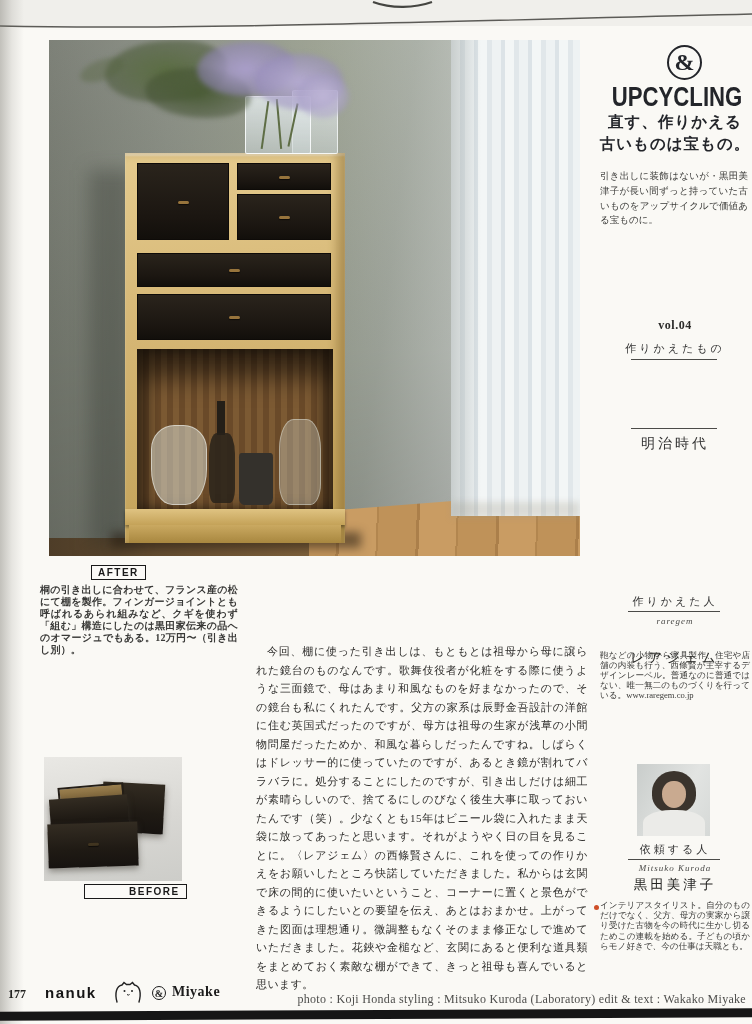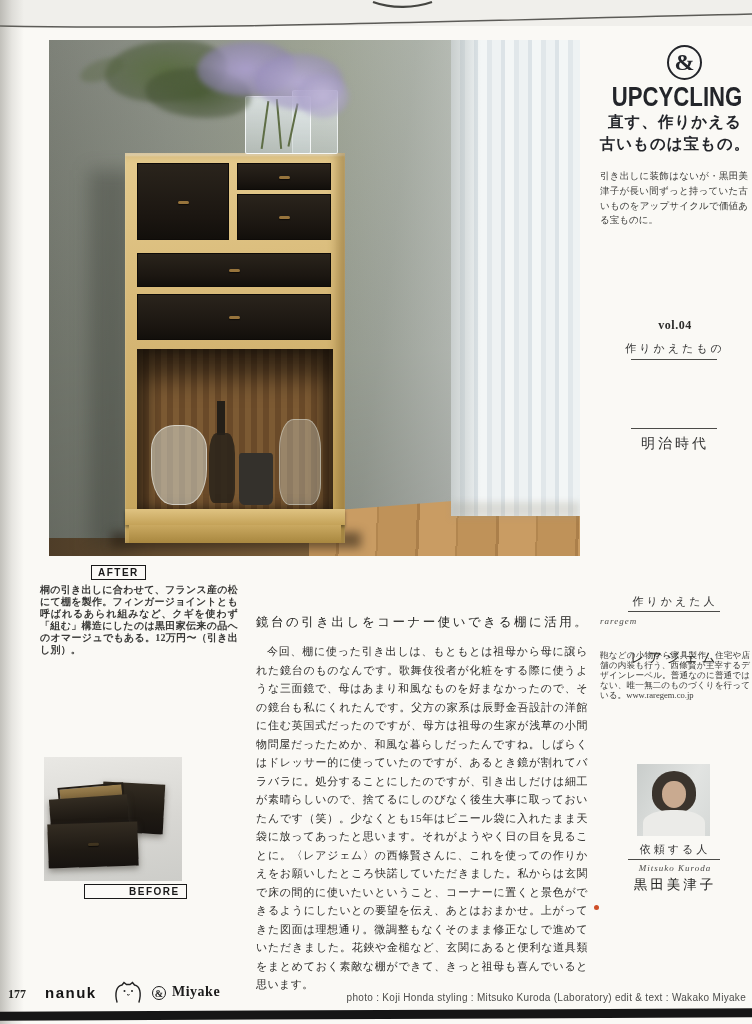--- a/index.html
+++ b/index.html
@@ -84,21 +84,21 @@
     font-weight:700; font-size:27px; letter-spacing:0; color:#23252a; transform:scaleX(.82); transform-origin:center; white-space:nowrap; }
   .headline { left:598px; top:111px; width:154px; text-align:center; font-weight:700; font-size:15.5px; line-height:22px; letter-spacing:1px; color:#23252a; }
   .intro { left:600px; top:169px; width:148px; font-size:9.5px; line-height:14.8px; text-align:justify; color:#3a3a38; }
 
   .vol { left:600px; top:318px; width:150px; text-align:center; font-weight:700; font-size:12px; letter-spacing:.5px; color:#2b2b29; }
   .sec-label { left:600px; top:341px; width:150px; text-align:center; font-size:11px; letter-spacing:3px; color:#333; }
   .rule { height:0; border-bottom:1px solid #4b4b48; }
   .feat-title { left:598px; top:375px; width:154px; text-align:center; font-size:19px; letter-spacing:2px; color:#232321; }
   .era { left:600px; top:435px; width:150px; text-align:center; font-size:14px; letter-spacing:3px; color:#333; }
 
-  .name-en { left:600px; top:616px; width:150px; text-align:left; font-style:italic; font-size:9px; letter-spacing:1px; color:#4a4a48; }
+  .name-en { left:600px; top:616px; width:150px; text-align:center; font-style:italic; font-size:9px; letter-spacing:1px; color:#4a4a48; }
   .name-ja { left:600px; top:629px; width:150px; text-align:center; font-size:13.5px; letter-spacing:4px; color:#232321;margin-top:20px; }
   .side-body { left:600px; top:651px; width:150px; font-size:8.6px; line-height:9.9px; text-align:justify; color:#3a3a38; }
   .name-en2 { left:600px; top:863px; width:150px; text-align:center; font-style:italic; font-size:9px; letter-spacing:1px; color:#4a4a48; }
   .name-ja2 { left:600px; top:876px; width:150px; text-align:center; font-size:13.5px; letter-spacing:3px; color:#232321; }
   .side-body2 { left:600px; top:900px; width:150px; font-size:8.6px; line-height:10.2px; text-align:justify; color:#3a3a38; }
   .red-dot { left:594px; top:905px; width:5px; height:5px; border-radius:50%; }
 
   .tag { font-family:"Liberation Sans","DejaVu Sans",sans-serif; font-weight:700; font-size:10px; letter-spacing:1.5px;
     color:#191919; border:1.5px solid #191919; padding:0 6px; line-height:13px; background:#fbfaf7; }
   .cap { font-size:10px; line-height:11.9px; text-align:justify; color:#3a3a38; width:198px; letter-spacing:.2px; }
@@ -107,21 +107,21 @@
   .article-body { left:256px; top:642px; width:332px; font-size:11px; line-height:18.5px; text-align:justify;
     color:#2e2d2b; text-indent:1em; letter-spacing:.4px; }
 
   
   .pagenum { left:8px; top:987px; font-weight:700; font-size:12px; color:#232321; }
   .nanuk { left:45px; top:984px; font-family:"Liberation Sans","DejaVu Sans",sans-serif; font-weight:700; font-size:15px; letter-spacing:1.5px; color:#151515; }
   .bear { left:112px; top:981px; }
   .amp-sm { left:152px; top:986px; width:14px; height:14px; border:1.2px solid #1c1c1c; border-radius:50%;
     display:flex; align-items:center; justify-content:center; font-size:10px; font-weight:700; color:#1c1c1c; }
   .premium { left:172px; top:984px; font-weight:700; font-size:14px; letter-spacing:.5px; color:#1c1c1c; }
-  .credits { right:6px; top:992px; font-family:Liberation Sans, sans-serif; font-size:10px; letter-spacing:.3px; color:#4d4d4b; }
+  .credits { right:6px; top:992px; font-family:Liberation Serif, serif; font-size:12px; letter-spacing:.3px; color:#4d4d4b; }
 </style>
 </head>
 <body>
 
 <div class="page">
 
   <div class="abs top-strip"></div>
   <svg class="abs top-edge-svg" width="752" height="32">
     <path d="M0,26 C180,30 420,22 752,14" fill="none" stroke="#5c5b57" stroke-width="1.4"></path>
     <path d="M373,2 C392,9 415,8 432,2" fill="none" stroke="#454541" stroke-width="2.2"></path>
@@ -205,35 +205,35 @@
   <div class="abs portrait">
     <div class="hair"></div>
     <div class="face"></div>
     <div class="shoulders"></div>
   </div>
   <div class="abs sec-label" style="top:842px;">依頼する人</div>
   <div class="abs rule" style="left:628px; top:859px; width:92px;"></div>
   <div class="abs name-en2">Mitsuko Kuroda</div>
   <div class="abs name-ja2">黒田美津子</div>
   <div class="abs red-dot" style="background:#cf4f28;"></div>
+  <div class="abs side-body2">インテリアスタイリスト。自分のものだけでなく、父方、母方の実家から譲り受けた古物を今の時代に生かし切るためこの連載を始める。子どもの頃からモノ好きで、今の仕事は天職とも。</div>
 
   <div class="abs tag" style="left:91px; top:565px;">AFTER</div>
   <div class="abs cap" style="left:40px; top:584px;font-weight:bold;">桐の引き出しに合わせて、フランス産の松にて棚を製作。フィンガージョイントとも呼ばれるあられ組みなど、クギを使わず「組む」構造にしたのは黒田家伝来の品へのオマージュでもある。12万円〜（引き出し別）。</div>
 
   <div class="abs photo-before">
     <div class="bx" style="left:58px; top:26px; width:62px; height:50px; transform:rotate(3deg);"></div>
     <div class="bx-top" style="left:14px; top:28px; width:66px; height:16px; transform:rotate(-5deg); border:2px solid #241e17;"></div>
     <div class="bx" style="left:6px; top:40px; width:78px; height:34px; transform:rotate(-4deg);"></div>
     <div class="bx" style="left:4px; top:66px; width:90px; height:44px; transform:rotate(-2deg);">
       <div class="pull" style="left:40px; top:20px; background:#6d573066;"></div>
     </div>
   </div>
   <div class="abs tag" style="left:84px; top:884px;padding-left:44px;">BEFORE</div>
 
-  <div class="abs lead">鏡台の引き出しをコーナー使いできる棚に活用。</div>
   <div class="abs article-body">今回、棚に使った引き出しは、もともとは祖母から母に譲られた鏡台のものなんです。歌舞伎役者が化粧をする際に使うような三面鏡で、母はあまり和風なものを好まなかったので、その鏡台も私にくれたんです。父方の家系は辰野金吾設計の洋館に住む英国式だったのですが、母方は祖母の生家が浅草の小間物問屋だったためか、和風な暮らしだったんですね。しばらくはドレッサー的に使っていたのですが、あるとき鏡が割れてバラバラに。処分することにしたのですが、引き出しだけは細工が素晴らしいので、捨てるにしのびなく後生大事に取っておいたんです（笑）。少なくとも15年はビニール袋に入れたまま天袋に放ってあったと思います。それがようやく日の目を見ることに。〈レアジェム〉の西條賢さんに、これを使っての作りかえをお願いしたところ快諾していただきました。私からは玄関で床の間的に使いたいということ、コーナーに置くと景色ができるようにしたいとの要望を伝え、あとはおまかせ。上がってきた図面は理想通り。微調整もなくそのまま修正なしで進めていただきました。花鋏や金槌など、玄関にあると便利な道具類をまとめておく素敵な棚ができて、きっと祖母も喜んでいると思います。</div>
 
   <div class="abs pagenum">177</div>
   <div class="abs nanuk">nanuk</div>
   <svg class="abs bear" width="32" height="24" viewBox="0 0 32 24">
     <path d="M5 21 C2.5 12 4.5 5 10 4 L12 1.5 L14.5 3.5 L18 3.5 L20.5 1.5 L22.5 4 C28 5 29.5 12 27 21" fill="none" stroke="#222" stroke-width="1.4" stroke-linecap="round"></path>
     <circle cx="12.5" cy="10" r="1" fill="#222"></circle>
     <circle cx="20" cy="10" r="1" fill="#222"></circle>
     <path d="M15 13.5 q1.3 1.2 2.6 0" fill="none" stroke="#222" stroke-width="1"></path>
   </svg>

